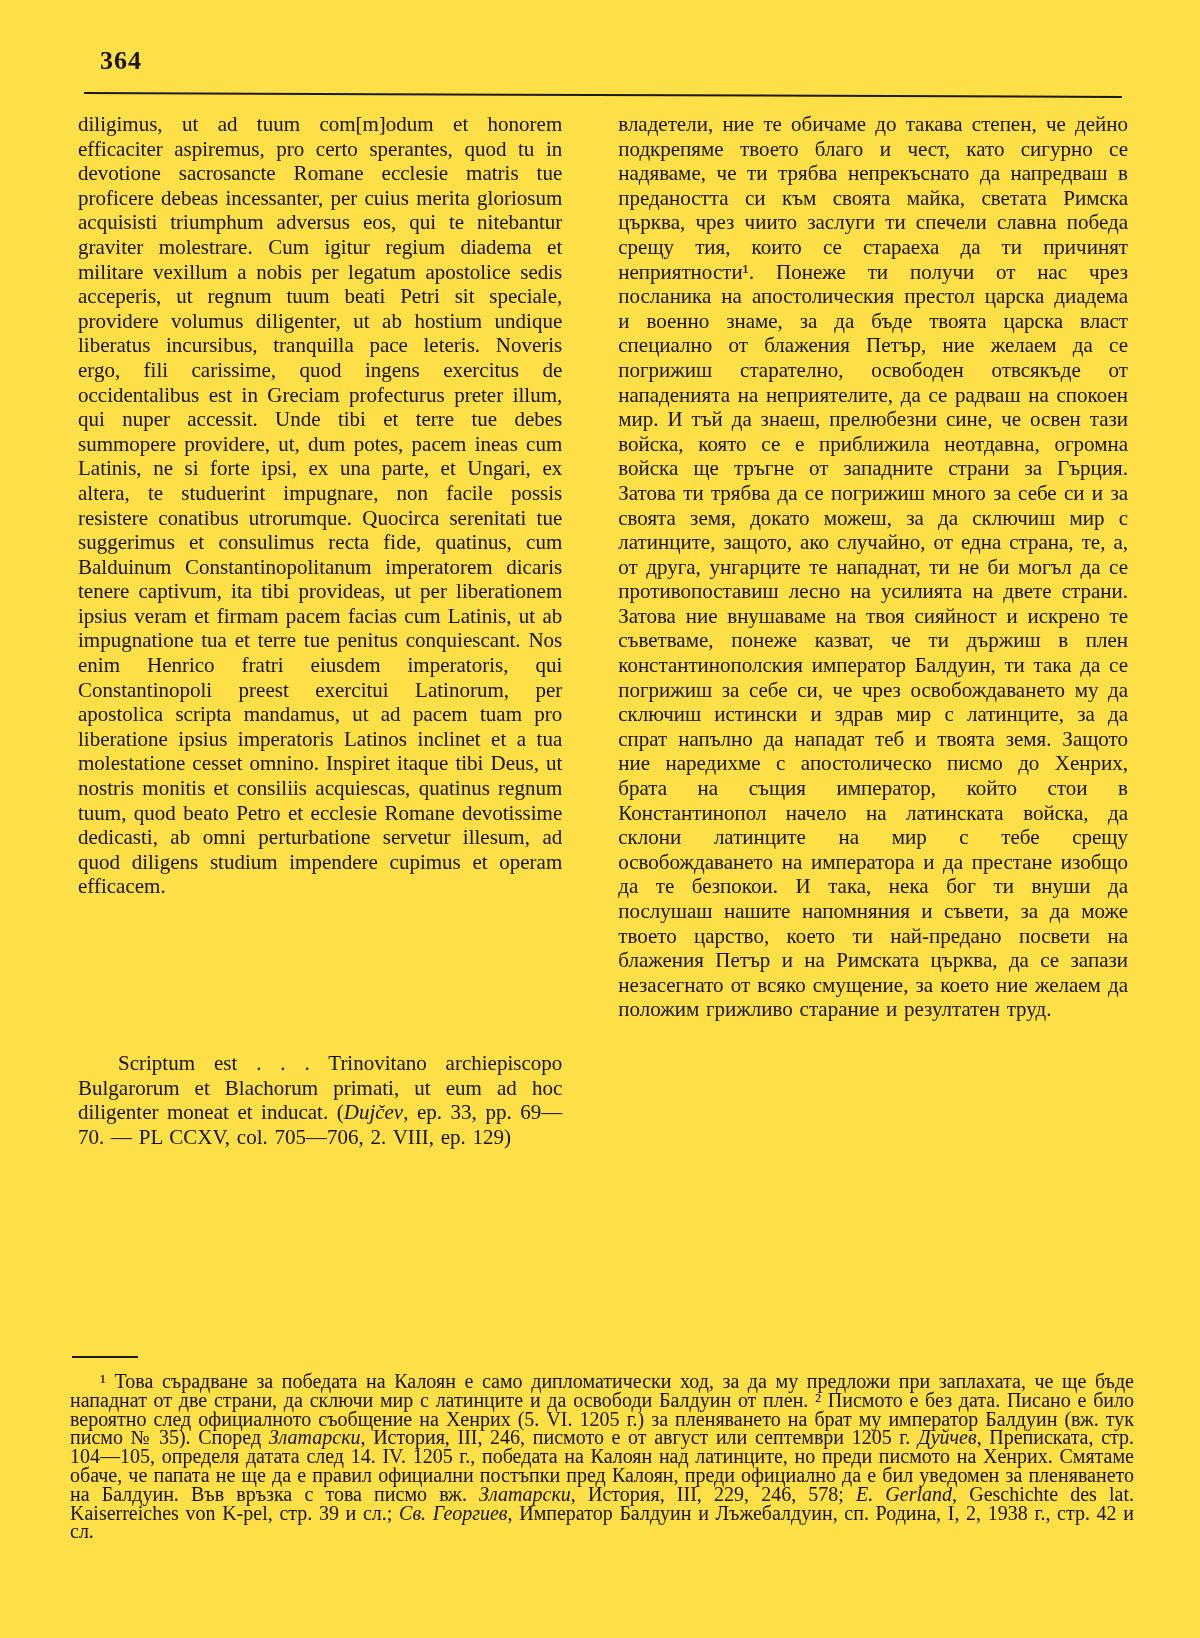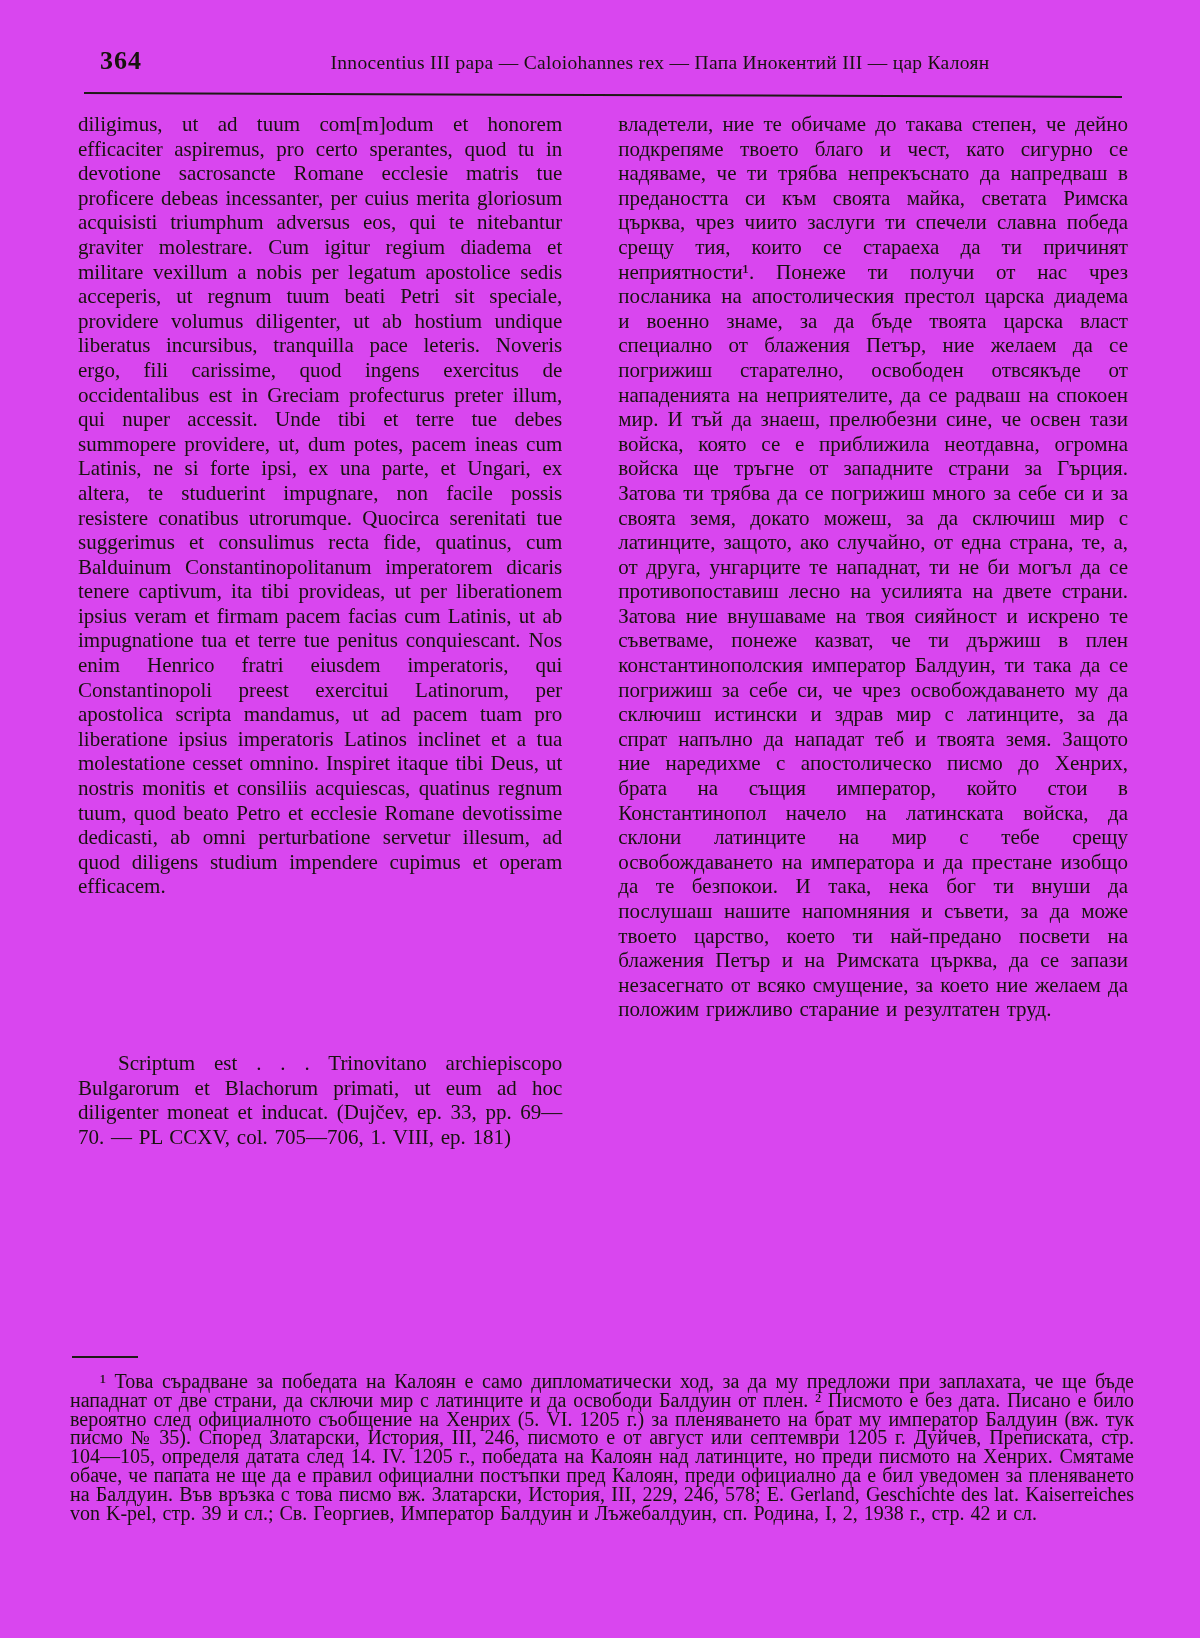--- a/index.html
+++ b/index.html
@@ -5,21 +5,21 @@
   html, body {
     margin: 0;
     padding: 0;
     background: #e9e9e6;
   }
   .page {
     position: relative;
     width: 1200px;
     height: 1638px;
     margin: 0 auto;
-    background: #d946ef;
+    background: #fde047;
     color: #17130e;
     font-family: "Liberation Serif", "DejaVu Serif", serif;
     overflow: hidden;
   }
   .page-number {
     position: absolute;
     top: 46px;
     left: 100px;
     font-size: 26px;
     font-weight: bold;
@@ -61,21 +61,21 @@
     text-align: justify;
     word-spacing: 1.5px;
   }
   .scriptum {
     margin-top: 152px;
     text-indent: 40px;
   }
   .colophon {
     text-indent: 40px;
   }
-  .italic { }
+  .italic { font-style: italic; }
   .footnote-rule {
     position: absolute;
     top: 1356px;
     left: 72px;
     width: 66px;
     height: 0;
     border-top: 2px solid #1d1a15;
   }
   .footnotes {
     position: absolute;
@@ -90,29 +90,28 @@
     word-spacing: 1px;
   }
 </style>
 </head>
 <body>
 
 <div class="page">
 
   <div class="page-number">364</div>
 
-  <div class="header-title">Innocentius III papa — Caloiohannes rex — Папа Инокентий III — цар Калоян</div>
 
   <div class="header-rule"></div>
 
   <main class="columns">
 
     <section class="col-left">
       <p class="body-text">diligimus, ut ad tuum com[m]odum et honorem efficaciter aspiremus, pro certo sperantes, quod tu in devotione sacrosancte Romane ecclesie matris tue proficere debeas incessanter, per cuius merita gloriosum acquisisti triumphum adversus eos, qui te nitebantur graviter molestrare. Cum igitur regium diadema et militare vexillum a nobis per legatum apostolice sedis acceperis, ut regnum tuum beati Petri sit speciale, providere volumus diligenter, ut ab hostium undique liberatus incursibus, tranquilla pace leteris. Noveris ergo, fili carissime, quod ingens exercitus de occidentalibus est in Greciam profecturus preter illum, qui nuper accessit. Unde tibi et terre tue debes summopere providere, ut, dum potes, pacem ineas cum Latinis, ne si forte ipsi, ex una parte, et Ungari, ex altera, te studuerint impugnare, non facile possis resistere conatibus utrorumque. Quocirca serenitati tue suggerimus et consulimus recta fide, quatinus, cum Balduinum Constantinopolitanum imperatorem dicaris tenere captivum, ita tibi provideas, ut per liberationem ipsius veram et firmam pacem facias cum Latinis, ut ab impugnatione tua et terre tue penitus conquiescant. Nos enim Henrico fratri eiusdem imperatoris, qui Constantinopoli preest exercitui Latinorum, per apostolica scripta mandamus, ut ad pacem tuam pro liberatione ipsius imperatoris Latinos inclinet et a tua molestatione cesset omnino. Inspiret itaque tibi Deus, ut nostris monitis et consiliis acquiescas, quatinus regnum tuum, quod beato Petro et ecclesie Romane devotissime dedicasti, ab omni perturbatione servetur illesum, ad quod diligens studium impendere cupimus et operam efficacem.</p>
-      <p class="body-text scriptum"><span>Scriptum est . . . Trinovitano archiepiscopo Bulgarorum et Blachorum primati, ut eum ad hoc diligenter moneat et inducat. (</span><span class="italic">Dujčev</span><span>, ep. 33, pp. 69—70. — PL CCXV, col. 705—706, 1. VIII, ep. 181)</span></p>
+      <p class="body-text scriptum"><span>Scriptum est . . . Trinovitano archiepiscopo Bulgarorum et Blachorum primati, ut eum ad hoc diligenter moneat et inducat. (</span><span class="italic">Dujčev</span><span>, ep. 33, pp. 69—70. — PL CCXV, col. 705—706, 2. VIII, ep. 129)</span></p>
     </section>
 
     <section class="col-right">
       <p class="body-text">владетели, ние те обичаме до такава степен, че дейно подкрепяме твоето благо и чест, като сигурно се надяваме, че ти трябва непрекъснато да напредваш в предаността си към своята майка, светата Римска църква, чрез чиито заслуги ти спечели славна победа срещу тия, които се стараеха да ти причинят неприятности¹. Понеже ти получи от нас чрез посланика на апостолическия престол царска диадема и военно знаме, за да бъде твоята царска власт специално от блажения Петър, ние желаем да се погрижиш старателно, освободен отвсякъде от нападенията на неприятелите, да се радваш на спокоен мир. И тъй да знаеш, прелюбезни сине, че освен тази войска, която се е приближила неотдавна, огромна войска ще тръгне от западните страни за Гърция. Затова ти трябва да се погрижиш много за себе си и за своята земя, докато можеш, за да сключиш мир с латинците, защото, ако случайно, от една страна, те, а, от друга, унгарците те нападнат, ти не би могъл да се противопоставиш лесно на усилията на двете страни. Затова ние внушаваме на твоя сияйност и искрено те съветваме, понеже казват, че ти държиш в плен константинополския император Балдуин, ти така да се погрижиш за себе си, че чрез освобождаването му да сключиш истински и здрав мир с латинците, за да спрат напълно да нападат теб и твоята земя. Защото ние наредихме с апостолическо писмо до Хенрих, брата на същия император, който стои в Константинопол начело на латинската войска, да склони латинците на мир с тебе срещу освобождаването на императора и да престане изобщо да те безпокои. И така, нека бог ти внуши да послушаш нашите напомняния и съвети, за да може твоето царство, което ти най-предано посвети на блажения Петър и на Римската църква, да се запази незасегнато от всяко смущение, за което ние желаем да положим грижливо старание и резултатен труд.</p>
     </section>
 
   </main>
 
   <div class="footnote-rule"></div>
 

